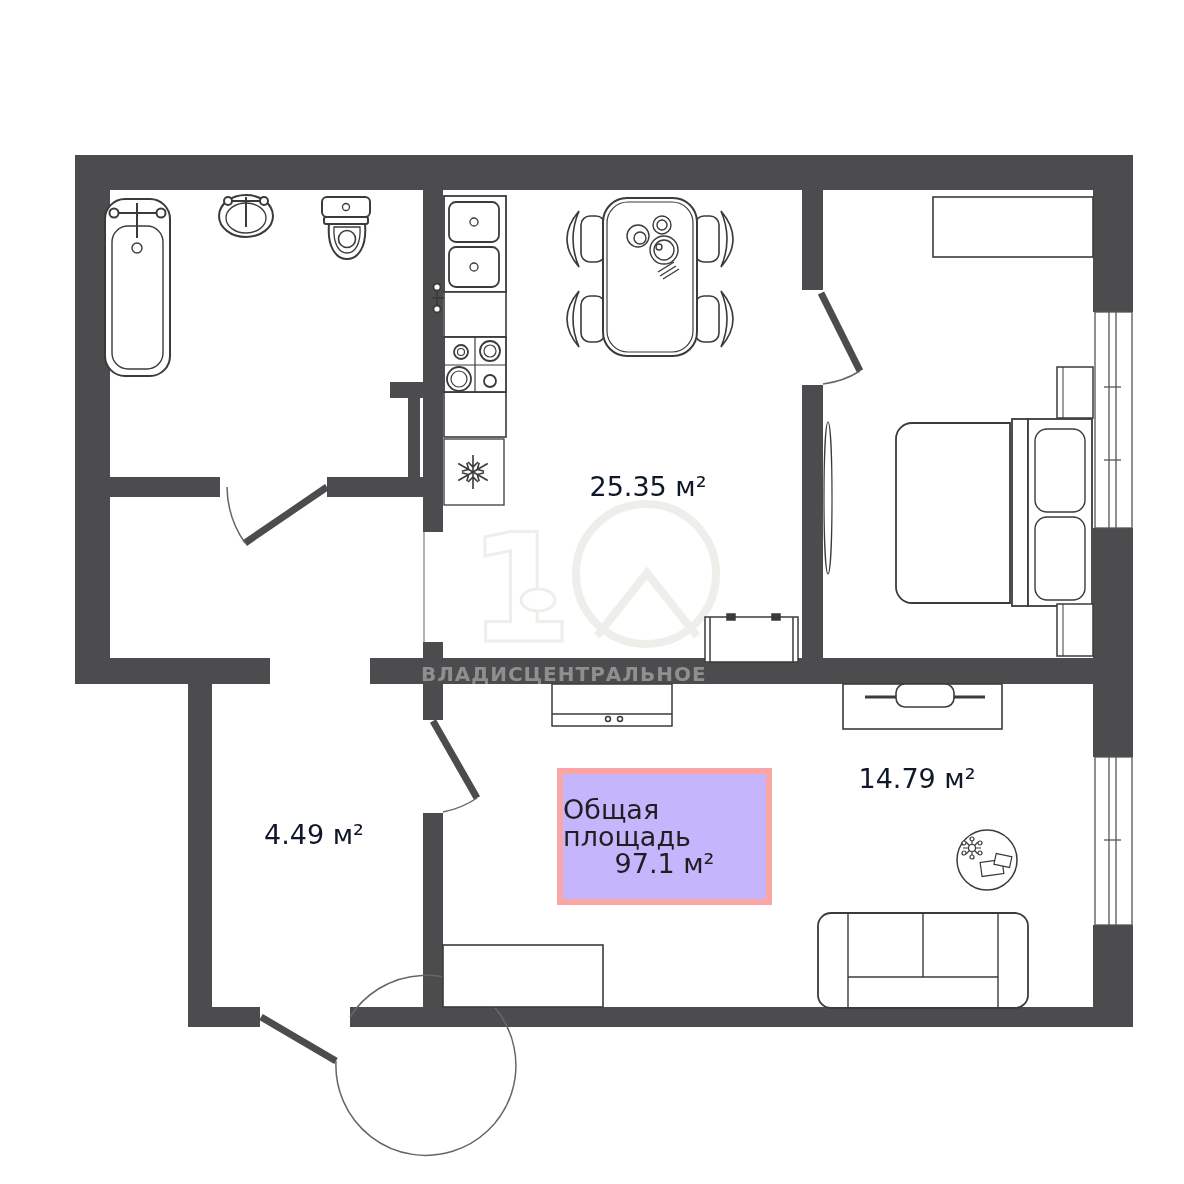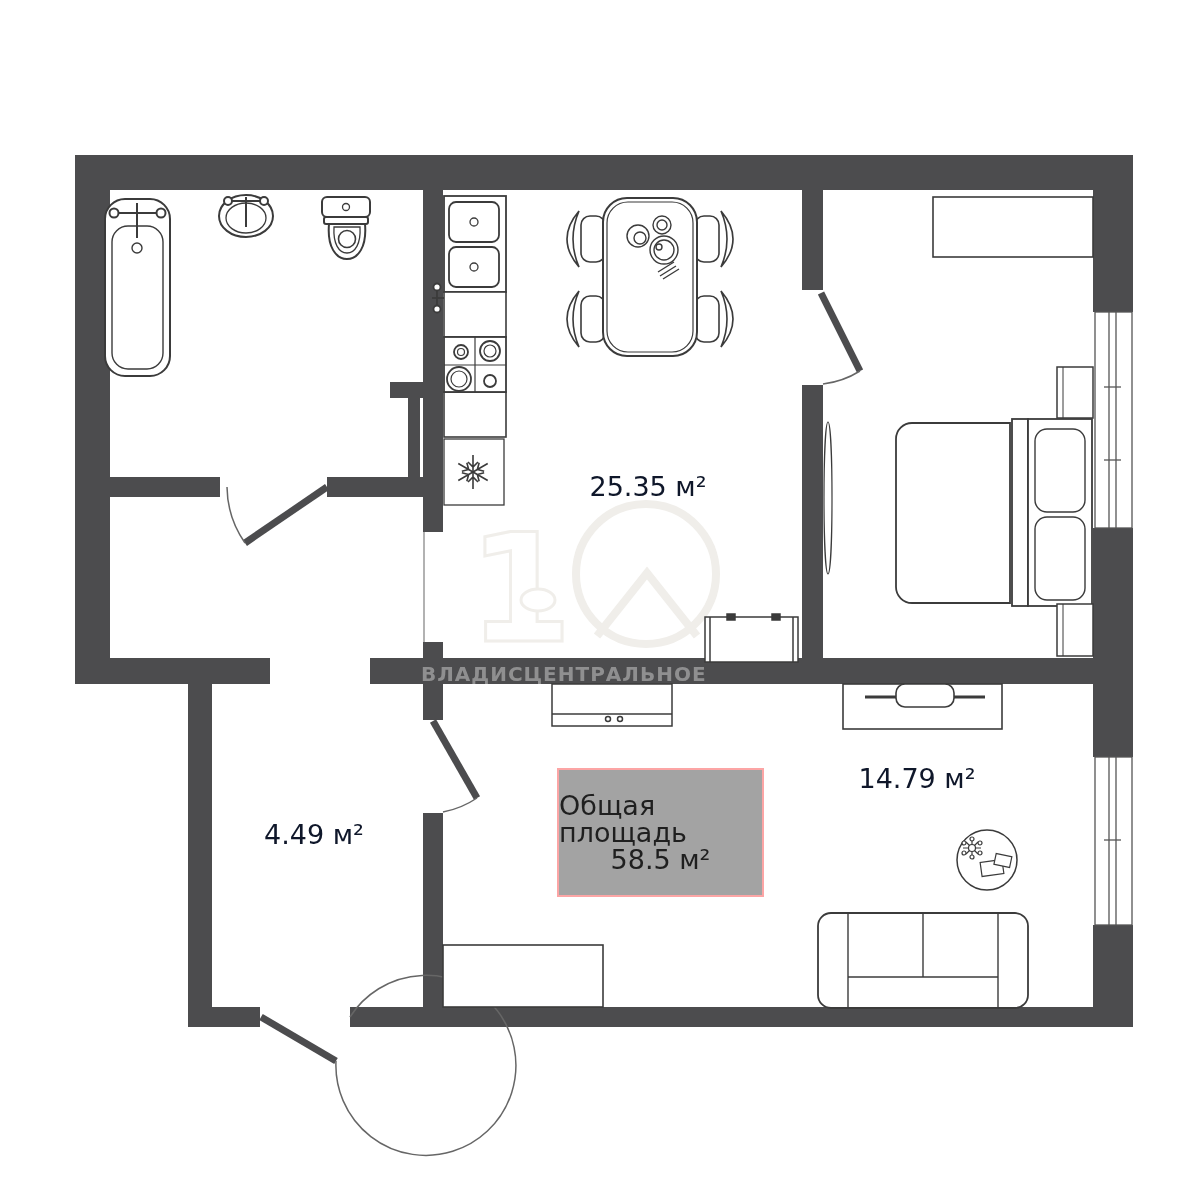--- a/index.html
+++ b/index.html
@@ -7,21 +7,21 @@
     position:relative;width:1184px;height:1184px;background:#ffffff;overflow:hidden;
     font-family:"DejaVu Sans","Liberation Sans",sans-serif;
   }
   .stage svg{position:absolute;left:0;top:0;}
   .room-label{
     position:absolute;transform:translateX(-50%);
     font-size:27px;color:#0f172a;white-space:nowrap;
   }
   .total-box{
     position:absolute;left:557px;top:768px;width:203px;height:125px;
-    border:2px solid #fca5a5;background:#a3a3a3;
+    border:6px solid #fca5a5;background:#c4b5fd;
     display:flex;flex-direction:column;align-items:center;justify-content:center;
   }
   .total-box .t1,.total-box .t2{font-size:27px;color:#1f1f1f;line-height:1;}
   .watermark-text{
     position:absolute;left:421px;top:652px;
     font-size:20px;font-weight:bold;letter-spacing:1px;white-space:nowrap;
     color:rgba(175,175,175,0.68);
     margin-top:10px;
   }
 </style>
@@ -271,18 +271,18 @@
     <line x1="923" y1="913" x2="923" y2="977" stroke-width="1.4"></line>
   </g>
 </svg>
 
   <div class="room-label" style="left:648px;top:471px;">25.35 м²</div>
   <div class="room-label" style="left:917px;top:763px;">14.79 м²</div>
   <div class="room-label" style="left:314px;top:819px;">4.49 м²</div>
 
   <div class="total-box">
     <div class="t1">Общая площадь</div>
-    <div class="t2">58.5 м²</div>
+    <div class="t2">97.1 м²</div>
   </div>
 
   <div class="watermark-text">ВЛАДИСЦЕНТРАЛЬНОЕ</div>
 
 </div>
 
 </body></html>

